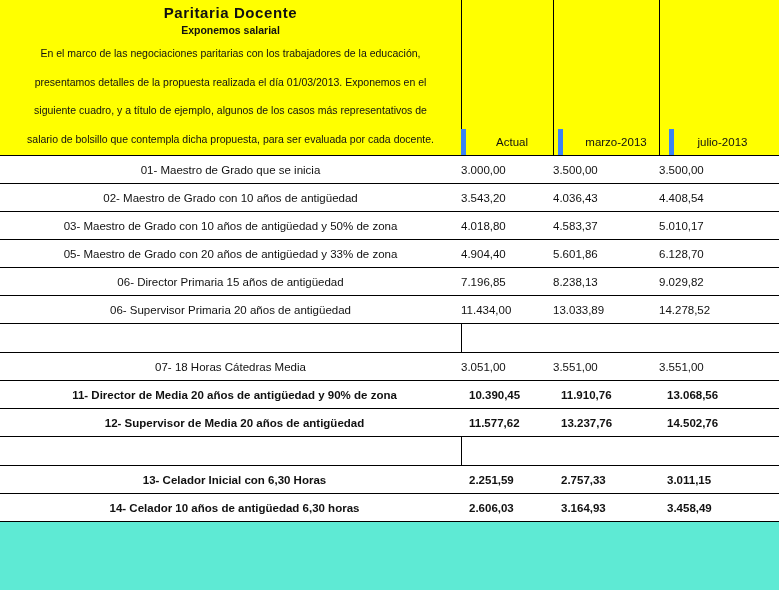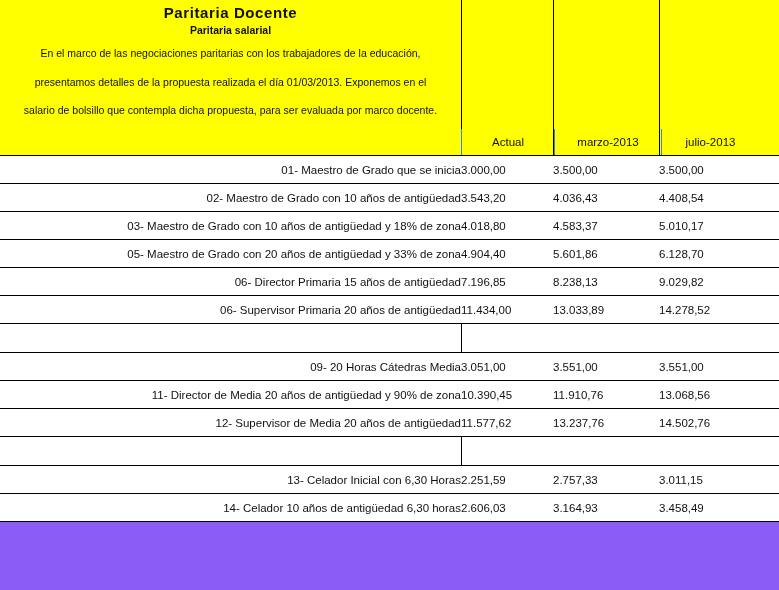--- a/index.html
+++ b/index.html
@@ -11,21 +11,21 @@
     width: 779px;
     height: 590px;
     font-family: "Liberation Sans", sans-serif;
     overflow: hidden;
   }
   .sheet {
     position: relative;
     width: 779px;
     height: 590px;
     box-sizing: border-box;
-    background: #8b5cf6;
+    background: #5eead4;
   }
 
   
   .banner {
     position: relative;
     background: #ffff00;
     height: 155px;
     box-sizing: border-box;
     padding: 3px 0 0 0;
     overflow: hidden;
@@ -74,21 +74,21 @@
     position: absolute;
     left: 0;
     right: 0;
     bottom: 0;
     height: 26px;
     z-index: 4;
     display: flex;
   }
   .col-heads .spacer { width: 461px; }
   .col-heads .ch {
-    border-left: 1px solid #3b82f6;
+    border-left: 5px solid #3b82f6;
     display: flex;
     align-items: center;
     justify-content: center;
     font-size: 11.5px;
     color: #111111;
   }
   .ch.c1 { width: 92px; }
   .ch.c2 { width: 106px; }
   .ch.c3 { width: 97px; }
 
@@ -105,53 +105,54 @@
     padding: 0;
     height: 27px;
     font-size: 11.5px;
     color: #111111;
     background: #ffffff;
     vertical-align: middle;
   }
   td.label {
     width: 461px;
     padding-left: 5px;
-    text-align: right;
+    text-align: center;
     border-right: 1px solid #000000;
     white-space: nowrap;
   }
   td.num {
     padding-right: 9px;
     border-right: 1px solid #000000;
     white-space: nowrap;
   }
   td.n1 { width: 92px; }
   td.n2 { width: 106px; }
   td.n3 { width: 120px; border-right: none; }
 
-  tr.bold td { font-weight: normal; }
+  tr.bold td { font-weight: bold; padding-left: 8px; }
   tr.spacer td { height: 28px; }
   tr.spacer td.label { border-right: 1px solid #000000; }
 </style>
 </head>
 <body>
 
 <div class="sheet">
 
   <div class="banner">
     <div class="banner-rule" style="left:461px;"></div>
     <div class="banner-rule" style="left:553px;"></div>
     <div class="banner-rule" style="left:659px;"></div>
 
     <div class="banner-text">
       <div class="banner-title">Paritaria Docente</div>
-      <div class="banner-sub">Paritaria salarial</div>
+      <div class="banner-sub">Exponemos salarial</div>
       <p class="banner-para">En el marco de las negociaciones paritarias con los trabajadores de la educación,</p>
       <p class="banner-para">presentamos detalles de la propuesta realizada el día 01/03/2013. Exponemos en el</p>
-      <p class="banner-para">salario de bolsillo que contempla dicha propuesta, para ser evaluada por marco docente.</p>
+      <p class="banner-para">siguiente cuadro, y a título de ejemplo, algunos de los casos más representativos de</p>
+      <p class="banner-para">salario de bolsillo que contempla dicha propuesta, para ser evaluada por cada docente.</p>
     </div>
 
     <div class="col-heads">
       <div class="spacer"></div>
       <div class="ch c1">Actual</div>
       <div class="ch c2">marzo-2013</div>
       <div class="ch c3">julio-2013</div>
     </div>
   </div>
 
@@ -163,21 +164,21 @@
           <td class="num n2">3.500,00</td>
           <td class="num n3">3.500,00</td>
         </tr>
         <tr>
           <td class="label">02- Maestro de Grado con 10 años de antigüedad</td>
           <td class="num n1">3.543,20</td>
           <td class="num n2">4.036,43</td>
           <td class="num n3">4.408,54</td>
         </tr>
         <tr>
-          <td class="label">03- Maestro de Grado con 10 años de antigüedad y 18% de zona</td>
+          <td class="label">03- Maestro de Grado con 10 años de antigüedad y 50% de zona</td>
           <td class="num n1">4.018,80</td>
           <td class="num n2">4.583,37</td>
           <td class="num n3">5.010,17</td>
         </tr>
         <tr>
           <td class="label">05- Maestro de Grado con 20 años de antigüedad y 33% de zona</td>
           <td class="num n1">4.904,40</td>
           <td class="num n2">5.601,86</td>
           <td class="num n3">6.128,70</td>
         </tr>
@@ -193,21 +194,21 @@
           <td class="num n2">13.033,89</td>
           <td class="num n3">14.278,52</td>
         </tr>
         <tr class="spacer ">
           <td class="label"></td>
           <td class="num n1"></td>
           <td class="num n2"></td>
           <td class="num n3"></td>
         </tr>
         <tr>
-          <td class="label">09- 20 Horas Cátedras Media</td>
+          <td class="label">07- 18 Horas Cátedras Media</td>
           <td class="num n1">3.051,00</td>
           <td class="num n2">3.551,00</td>
           <td class="num n3">3.551,00</td>
         </tr>
         <tr class="bold ">
           <td class="label">11- Director de Media 20 años de antigüedad y 90% de zona</td>
           <td class="num n1">10.390,45</td>
           <td class="num n2">11.910,76</td>
           <td class="num n3">13.068,56</td>
         </tr>

